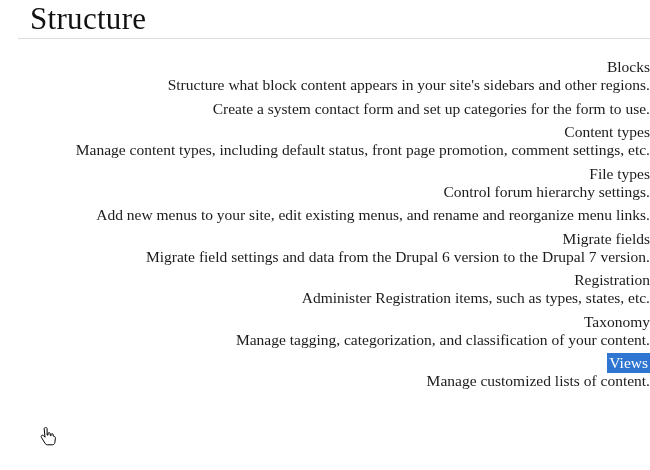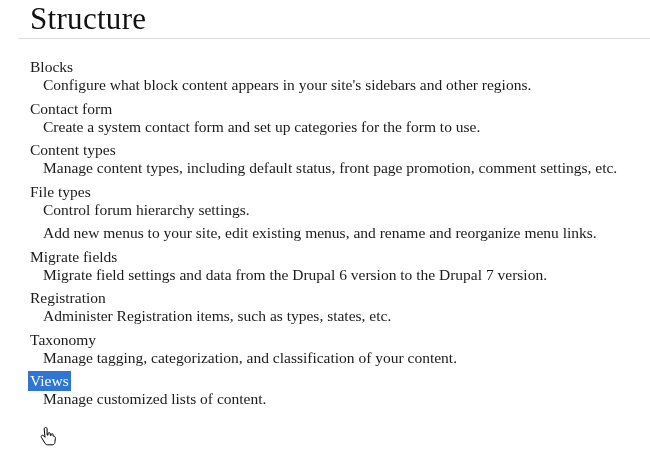--- a/index.html
+++ b/index.html
@@ -24,20 +24,21 @@
     border:none;
     border-top:1px solid #dcdcdc;
     margin:1px 0 0 18px;
     height:0;
   }
   dl.structure-list{
     margin:0;
     padding:19px 0 0 30px;
     font-size:15.5px;
     line-height:18px;
+    text-align:right;
   }
   dl.structure-list dt{
     margin:0;
     cursor:pointer;
   }
   dl.structure-list dd{
     margin:0 0 5.5px 13px;
   }
   .term-label{
     display:inline;
@@ -64,25 +65,22 @@
 <div class="page">
 
   <h1 class="page-title">Structure</h1>
 
   <hr class="title-divider">
 
   <dl class="structure-list" id="structure-list">
   <dt>
     <span class="term-label">Blocks</span>
   </dt>
-  <dd>Configure what block content appears in your site's sidebars and other regions.</dd>
+  <dd>Structure what block content appears in your site's sidebars and other regions.</dd>
 
-  <dt>
-    <span class="term-label">Contact form</span>
-  </dt>
   <dd>Create a system contact form and set up categories for the form to use.</dd>
 
   <dt>
     <span class="term-label">Content types</span>
   </dt>
   <dd>Manage content types, including default status, front page promotion, comment settings, etc.</dd>
 
   <dt>
     <span class="term-label">File types</span>
   </dt>

